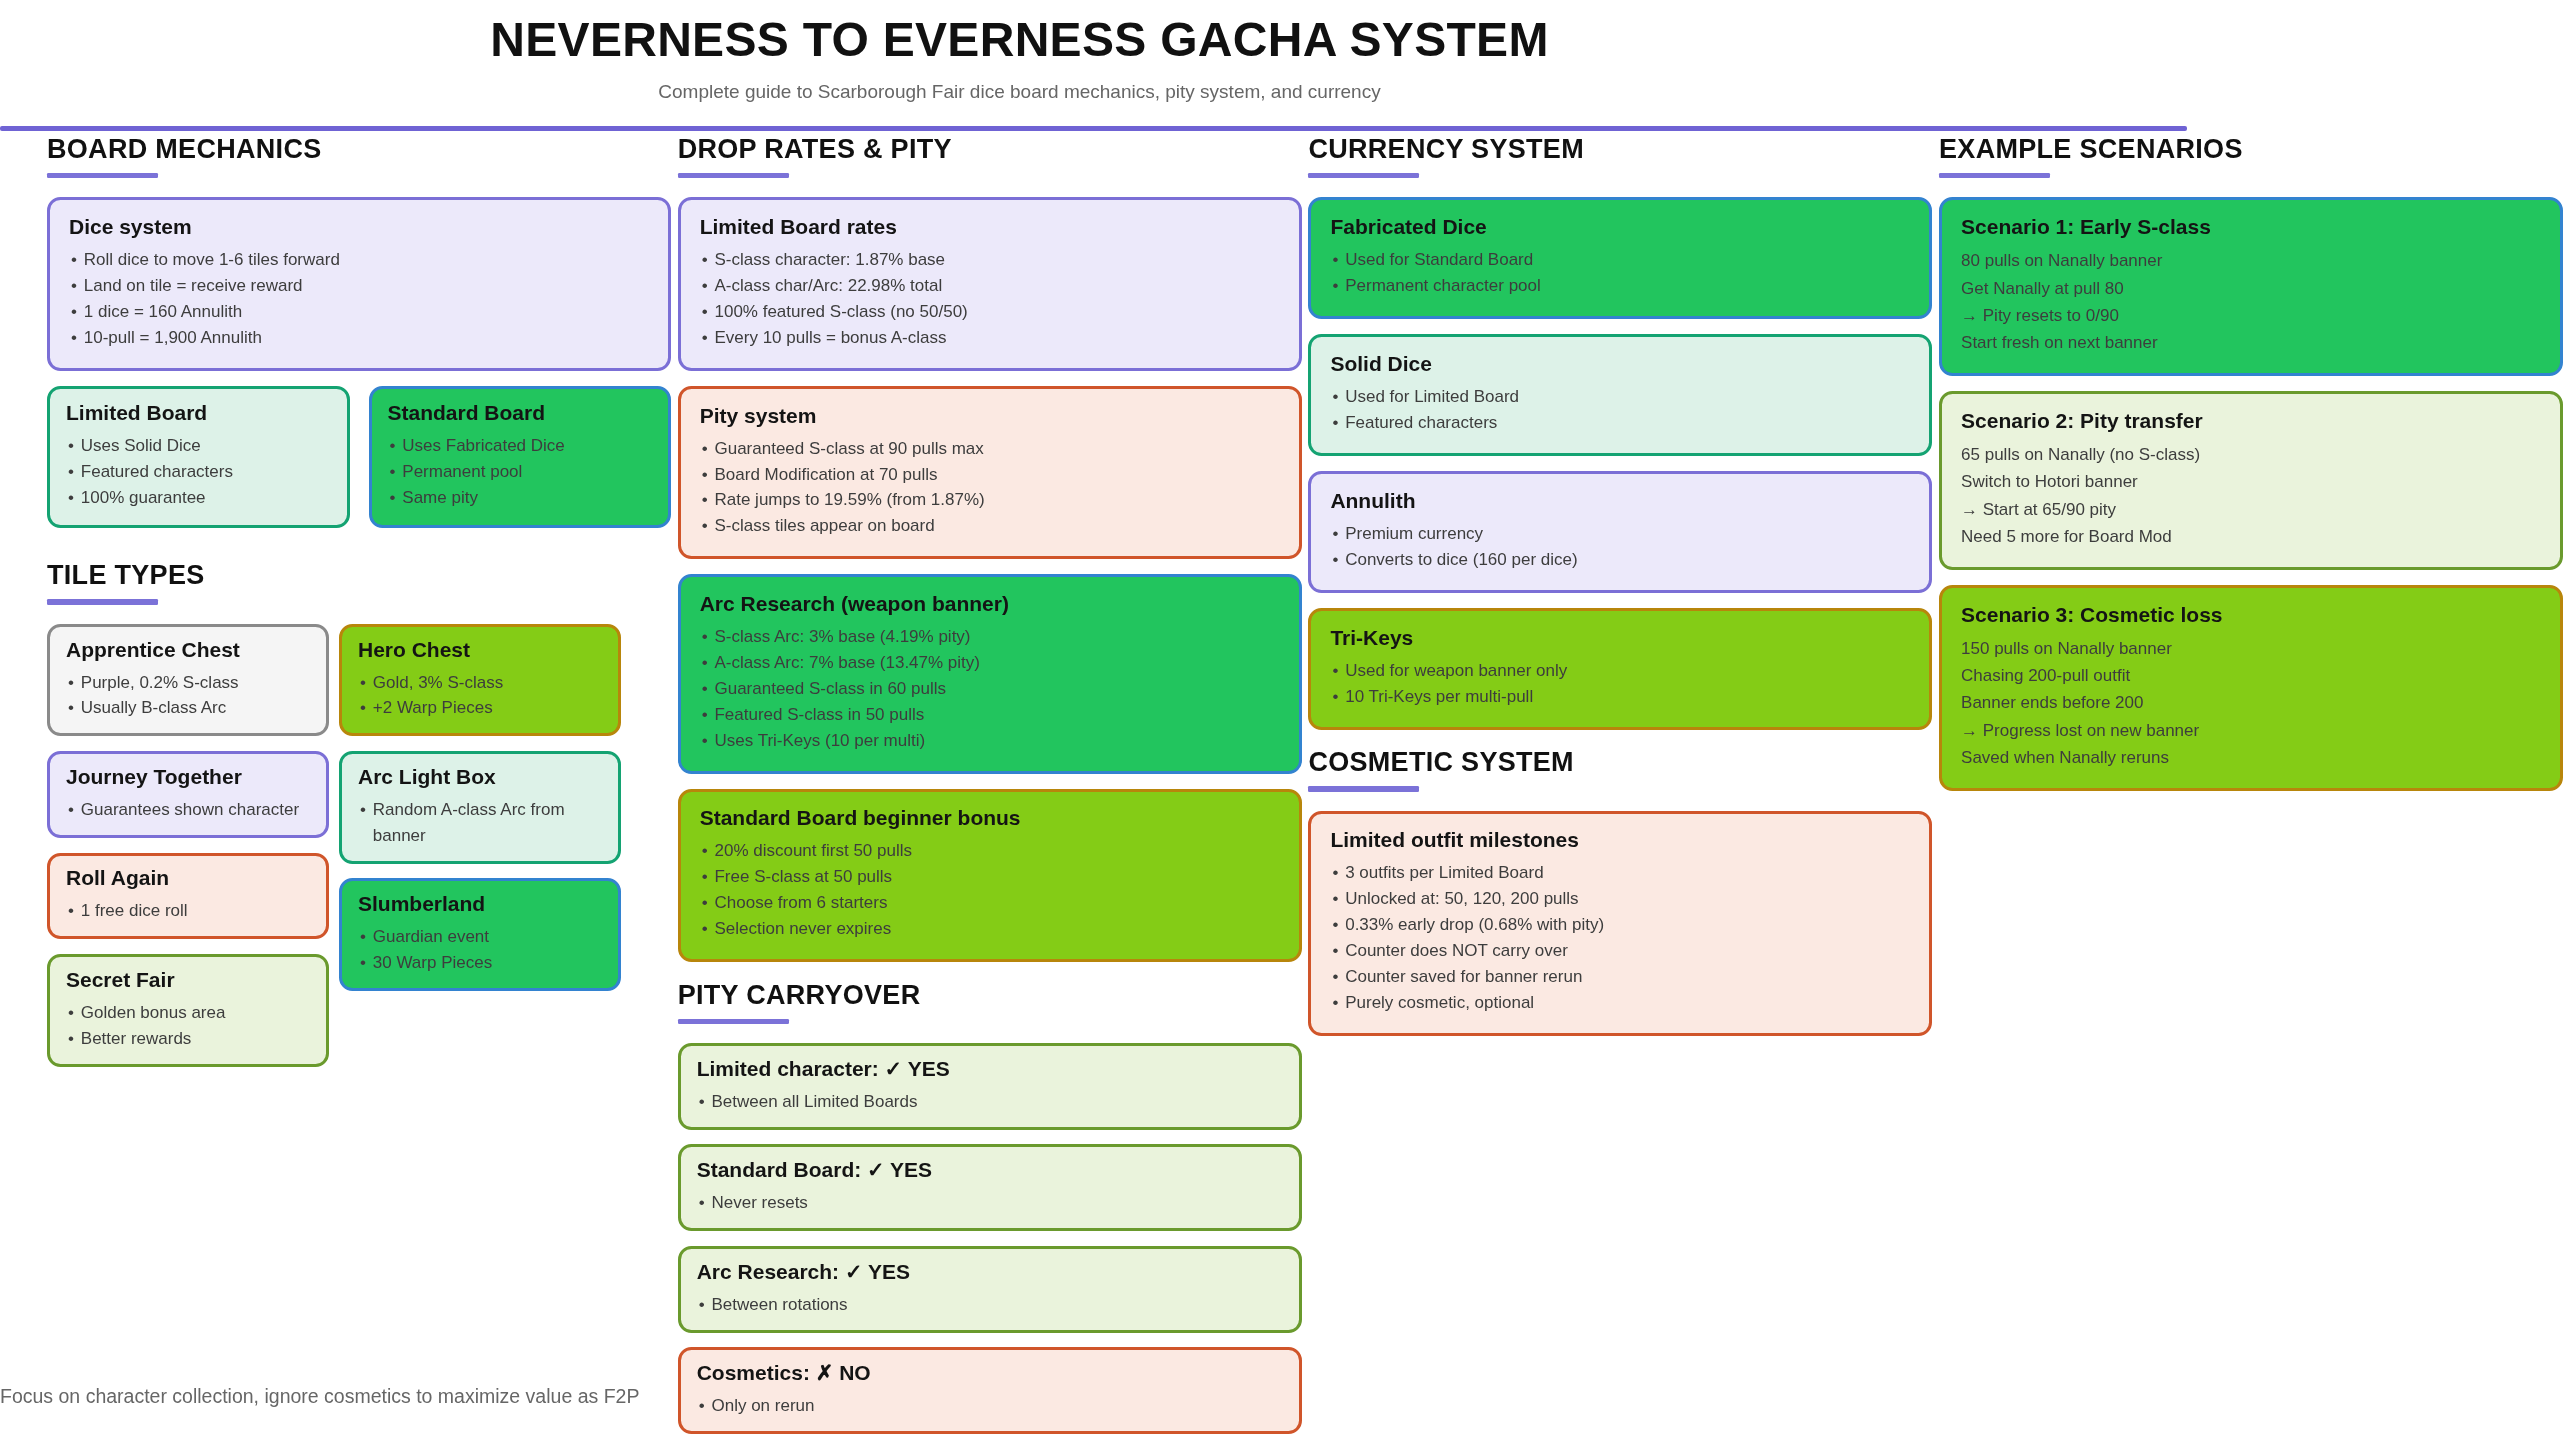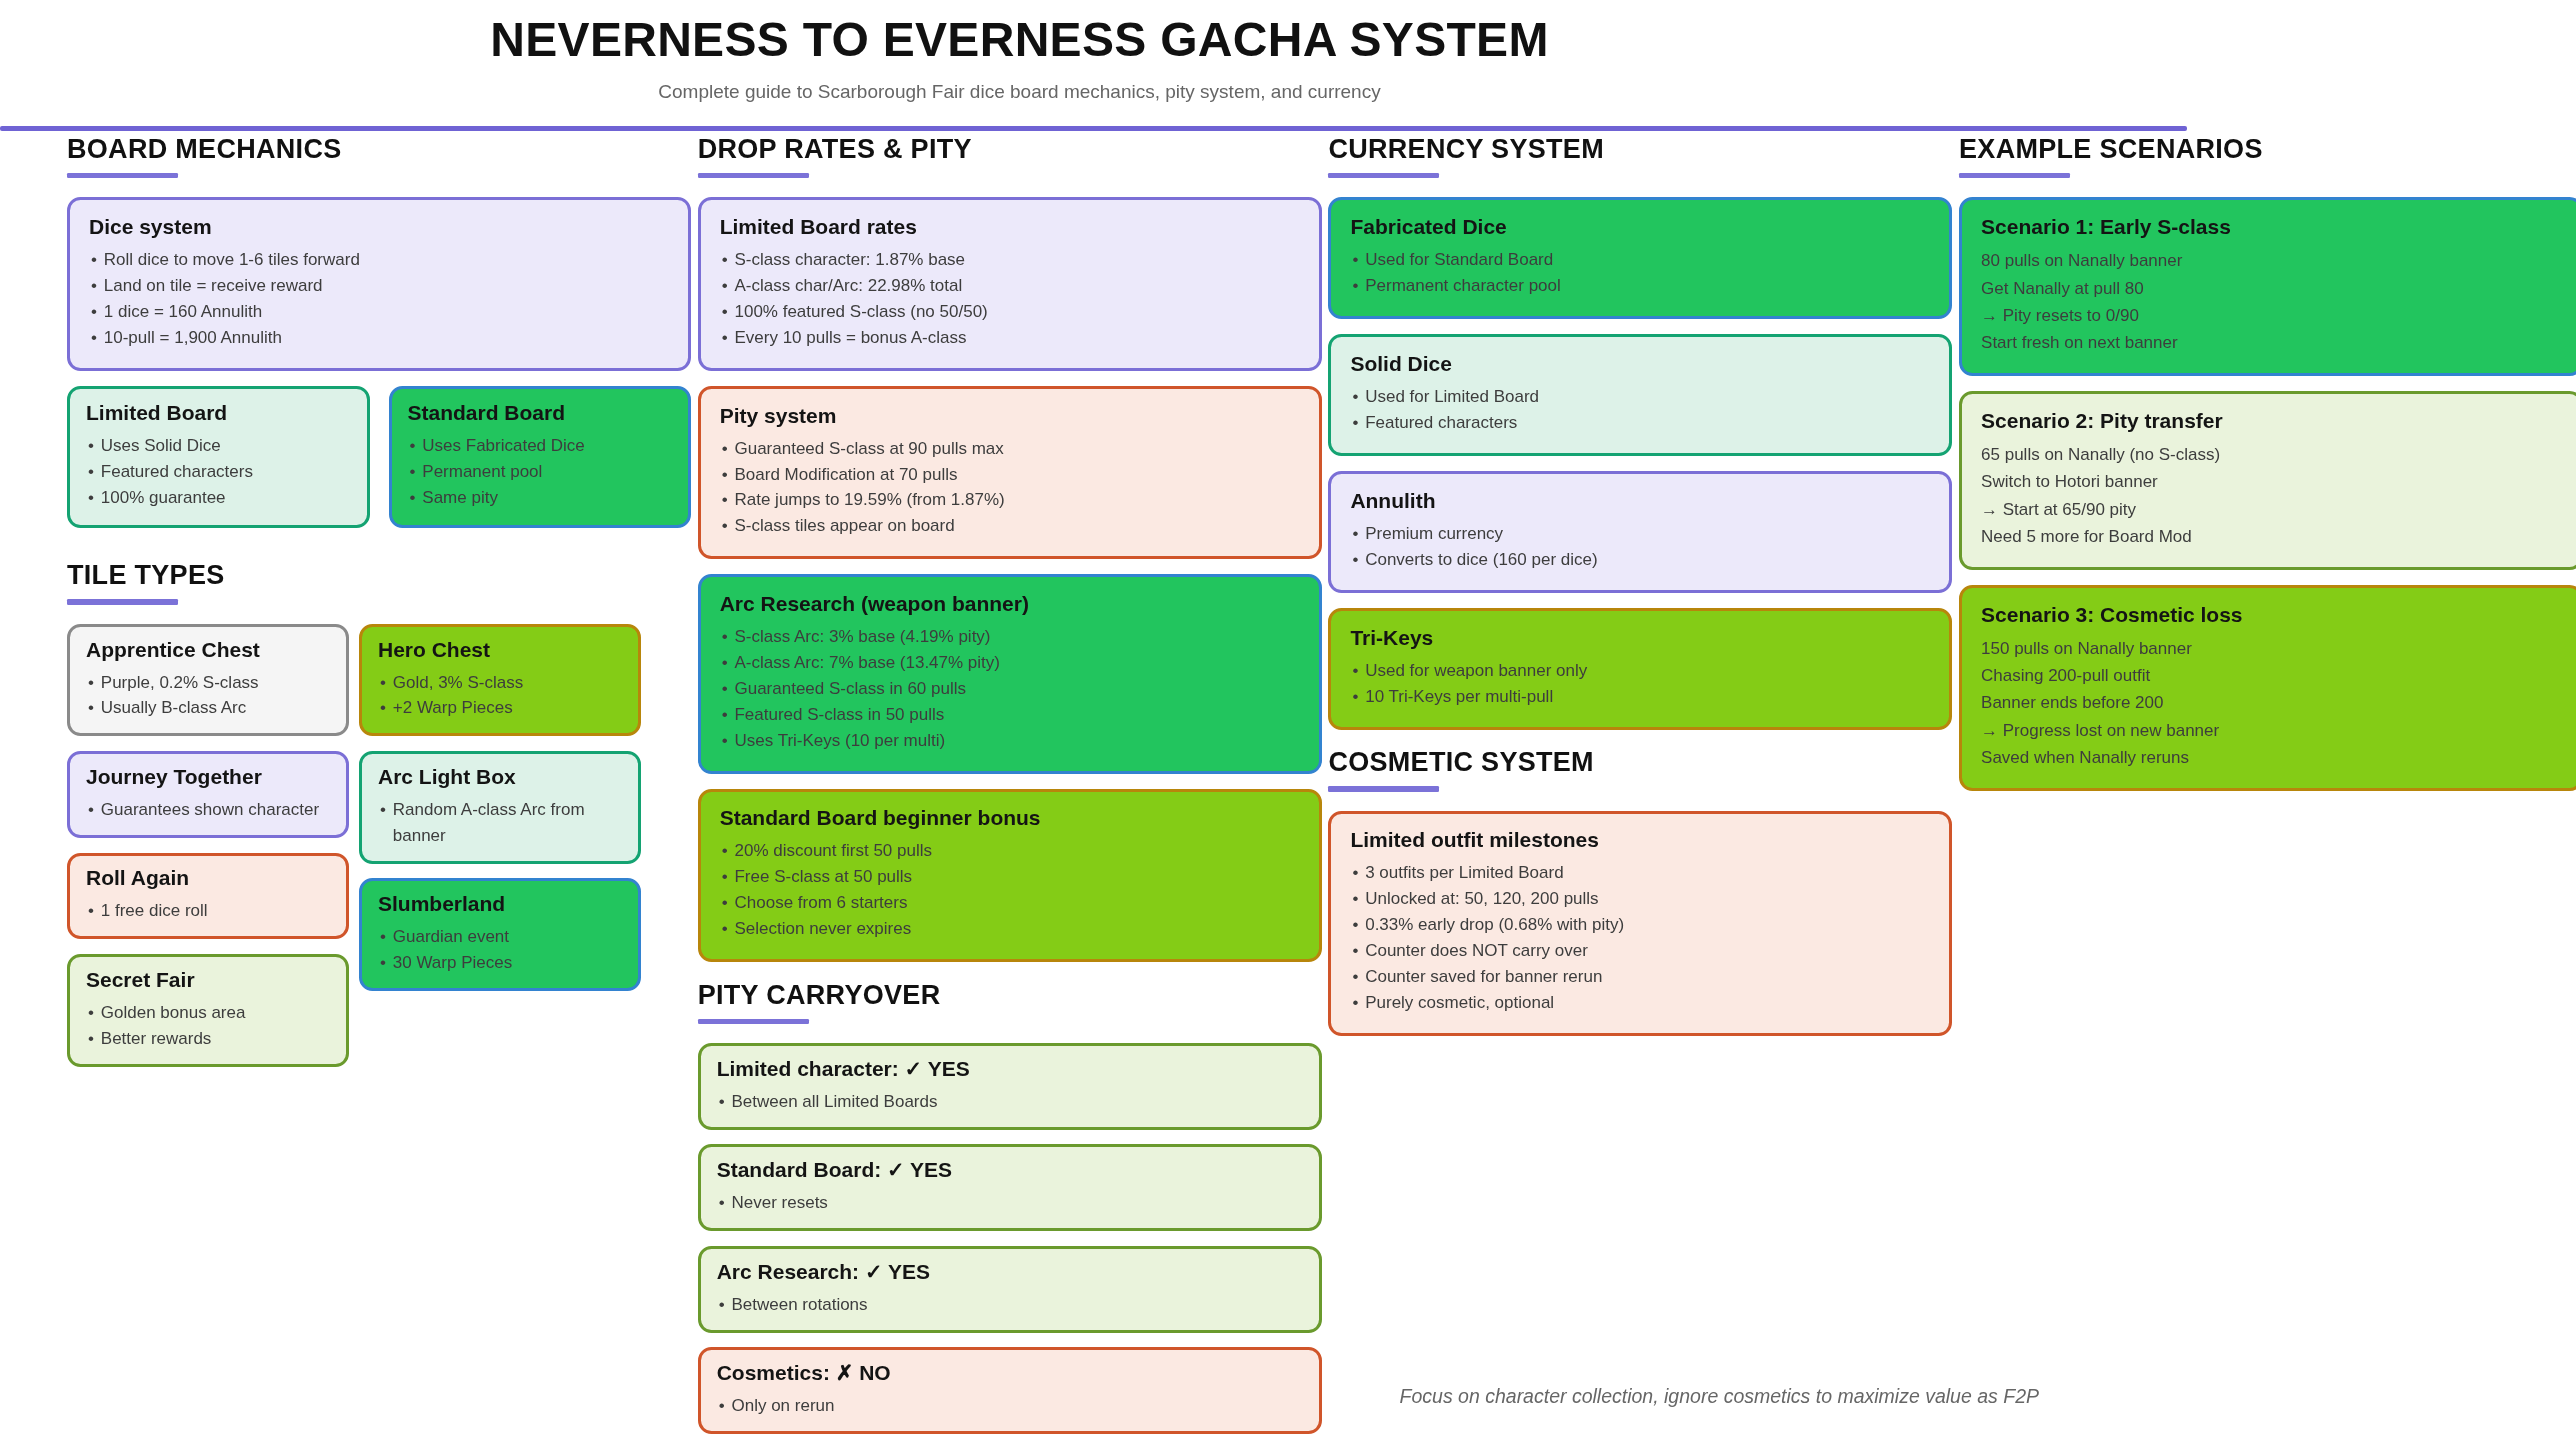--- a/index.html
+++ b/index.html
@@ -36,21 +36,21 @@
 
   
   .columns {
     position: absolute;
     top: 134px; left: 0;
     width: 2576px;
     display: flex;
     gap: 0;
     padding: 0 47px;
   }
-  .col { width: 624px; flex: 0 0 624px; margin-left: 20px; }
+  .col { width: 624px; flex: 0 0 624px; }
   .col + .col { margin-left: 6.7px; }
 
   .sec-title {
     font-size: 27px;
     font-weight: 700;
     color: #111111;
     letter-spacing: 0.3px;
     margin-bottom: 8px;
     white-space: nowrap;
   }
@@ -120,24 +120,23 @@
   .card.compact { padding: 12px 16px 14.8px 16px; }
   .card.tiny { padding: 10.7px 16px 12px 16px; }
 
   .card-wrap-note li { white-space: normal; }
 
   
   .footer {
     position: absolute;
     left: 0; right: 0;
     top: 1385px;
-    text-align: right;
+    text-align: left;
     font-size: 19.5px;
     color: #666666;
-    font-style: italic;
   }
 </style>
 </head>
 <body>
 
 <div class="page">
 
   <div class="header">
     <div class="main-title">NEVERNESS TO EVERNESS GACHA SYSTEM</div>
     <div class="subtitle">Complete guide to Scarborough Fair dice board mechanics, pity system, and currency</div>

